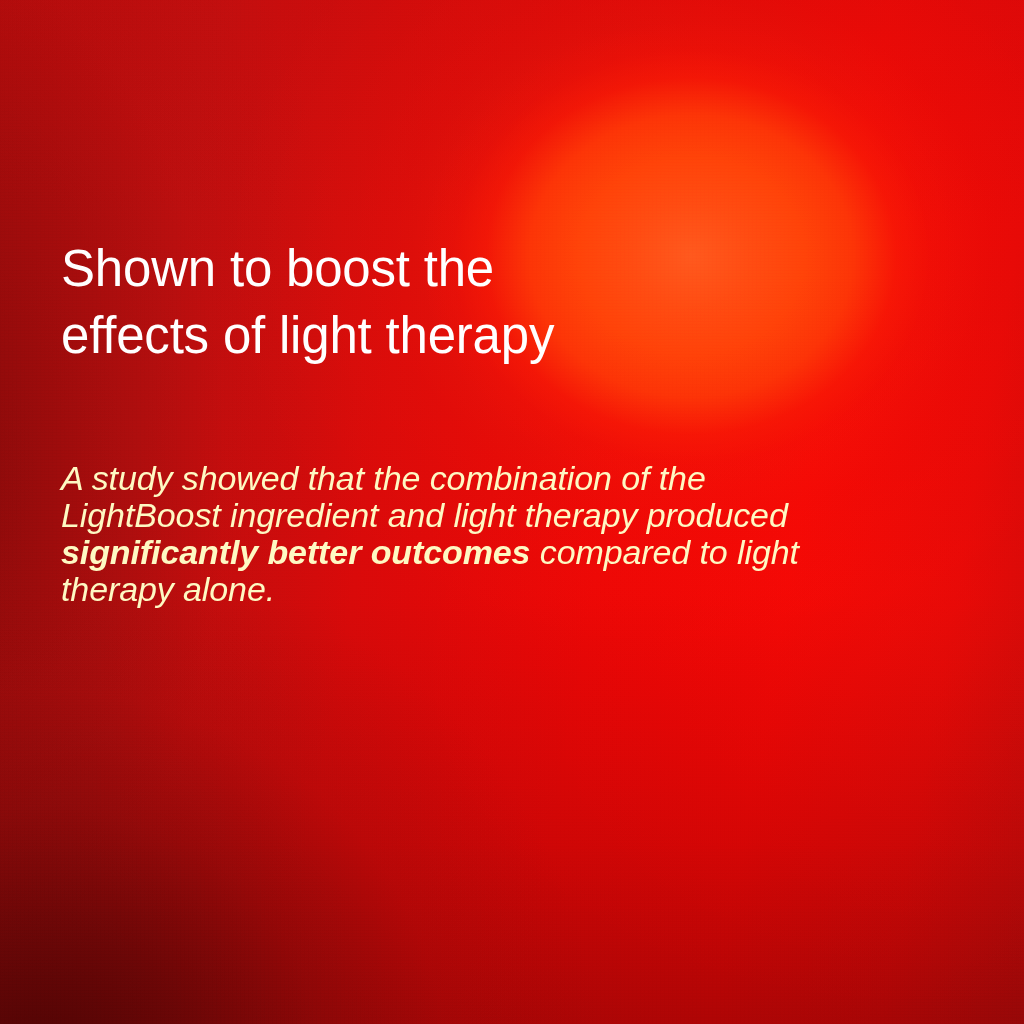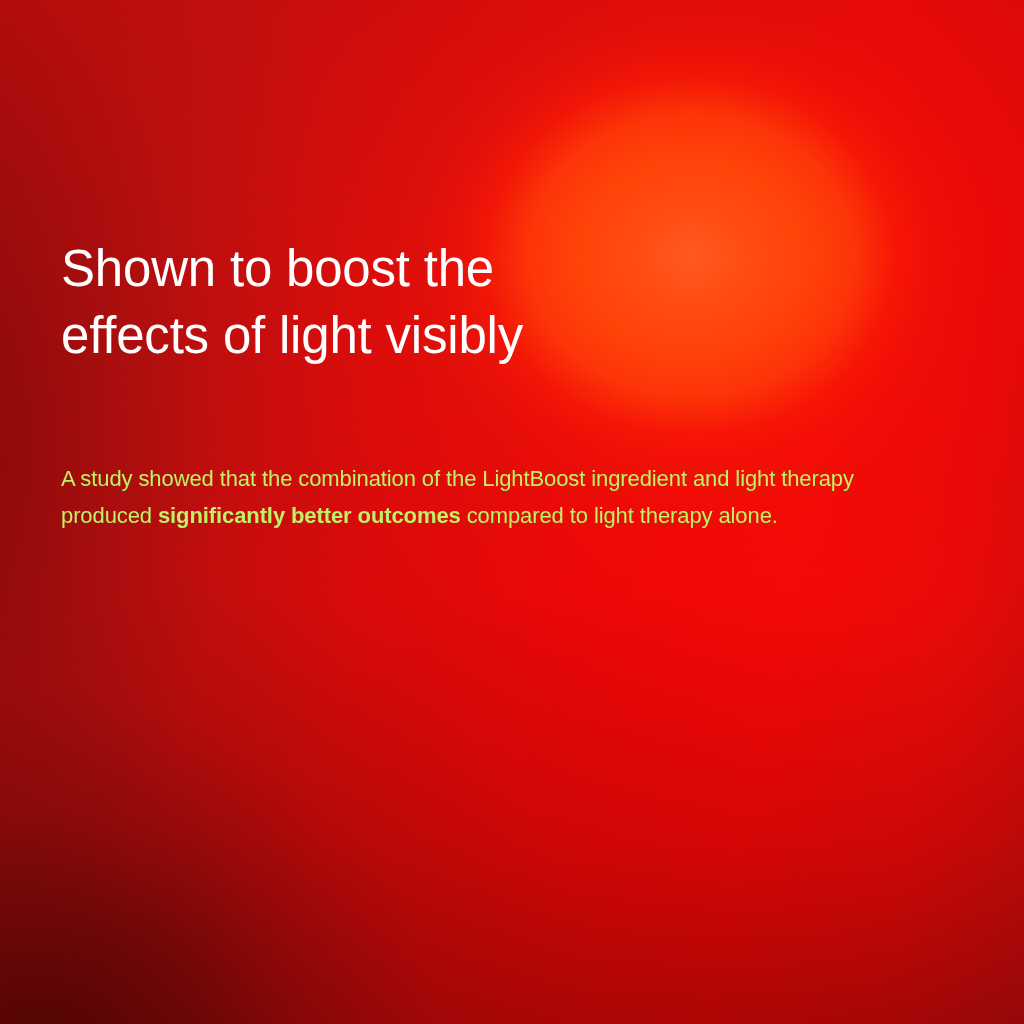--- a/index.html
+++ b/index.html
@@ -139,25 +139,26 @@
     line-height: 67px;
     letter-spacing: -0.2px;
     white-space: pre-line;
   }
 
   .body-block {
     position: absolute;
     left: 61px;
     top: 460px;
     width: 800px;
-    color: #bef264;
-    font-size: 22px;
+    color: #fef9c3;
+    font-size: 34px;
     font-weight: 400;
     line-height: 37px;
     letter-spacing: -0.1px;
+    font-style: italic;
   }
 
   .para {
     margin: 0;
     white-space: pre-line;
   }
 
   .para + .para {
     margin-top: 37px;
   }
@@ -176,21 +177,21 @@
   <div class="bg-vignette-l"></div>
   <div class="bg-vignette-bl"></div>
   <div class="bg-halo"></div>
   <div class="bg-glow"></div>
   <div class="bg-lift"></div>
   <div class="bg-grain"></div>
 
   <div class="content">
 
     <h1 class="headline">Shown to boost the
-effects of light visibly</h1>
+effects of light therapy</h1>
 
     <div class="body-block">
 
       <p class="para"><span>A study showed that the combination of the LightBoost ingredient and light therapy produced </span><span class="strong">significantly better outcomes</span><span> compared to light therapy alone.</span></p>
 
 
     </div>
 
   </div>
 

